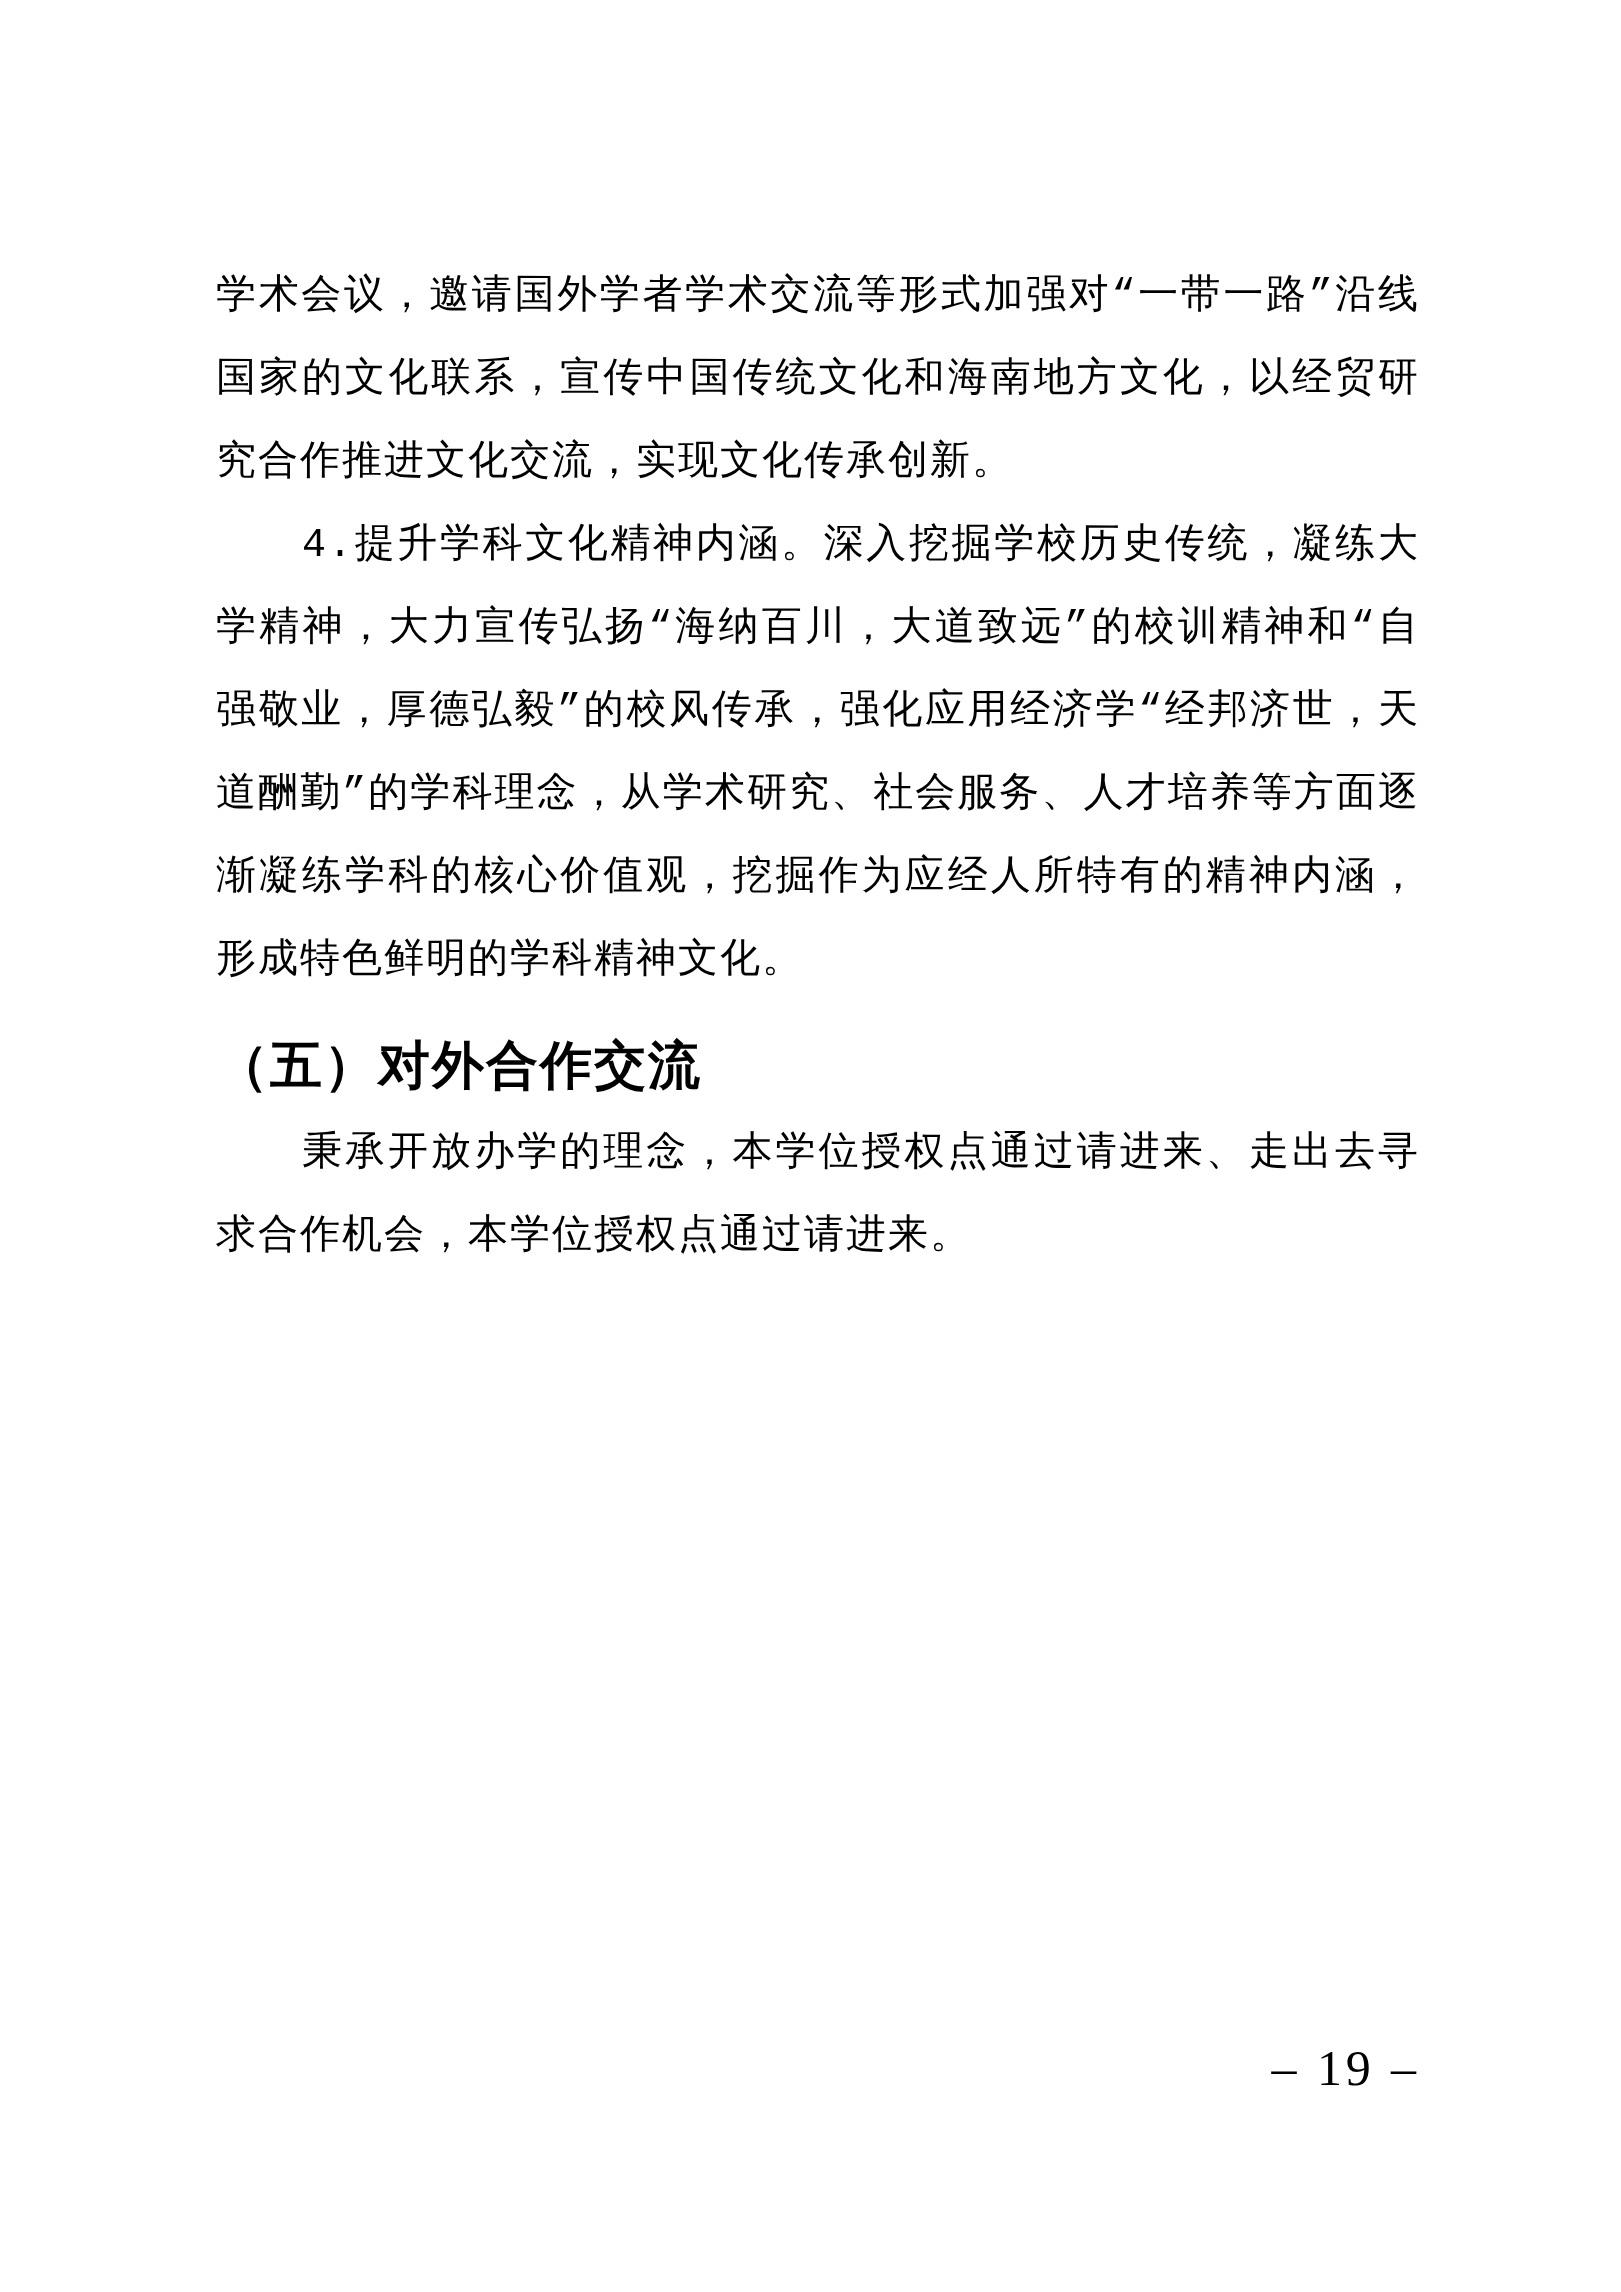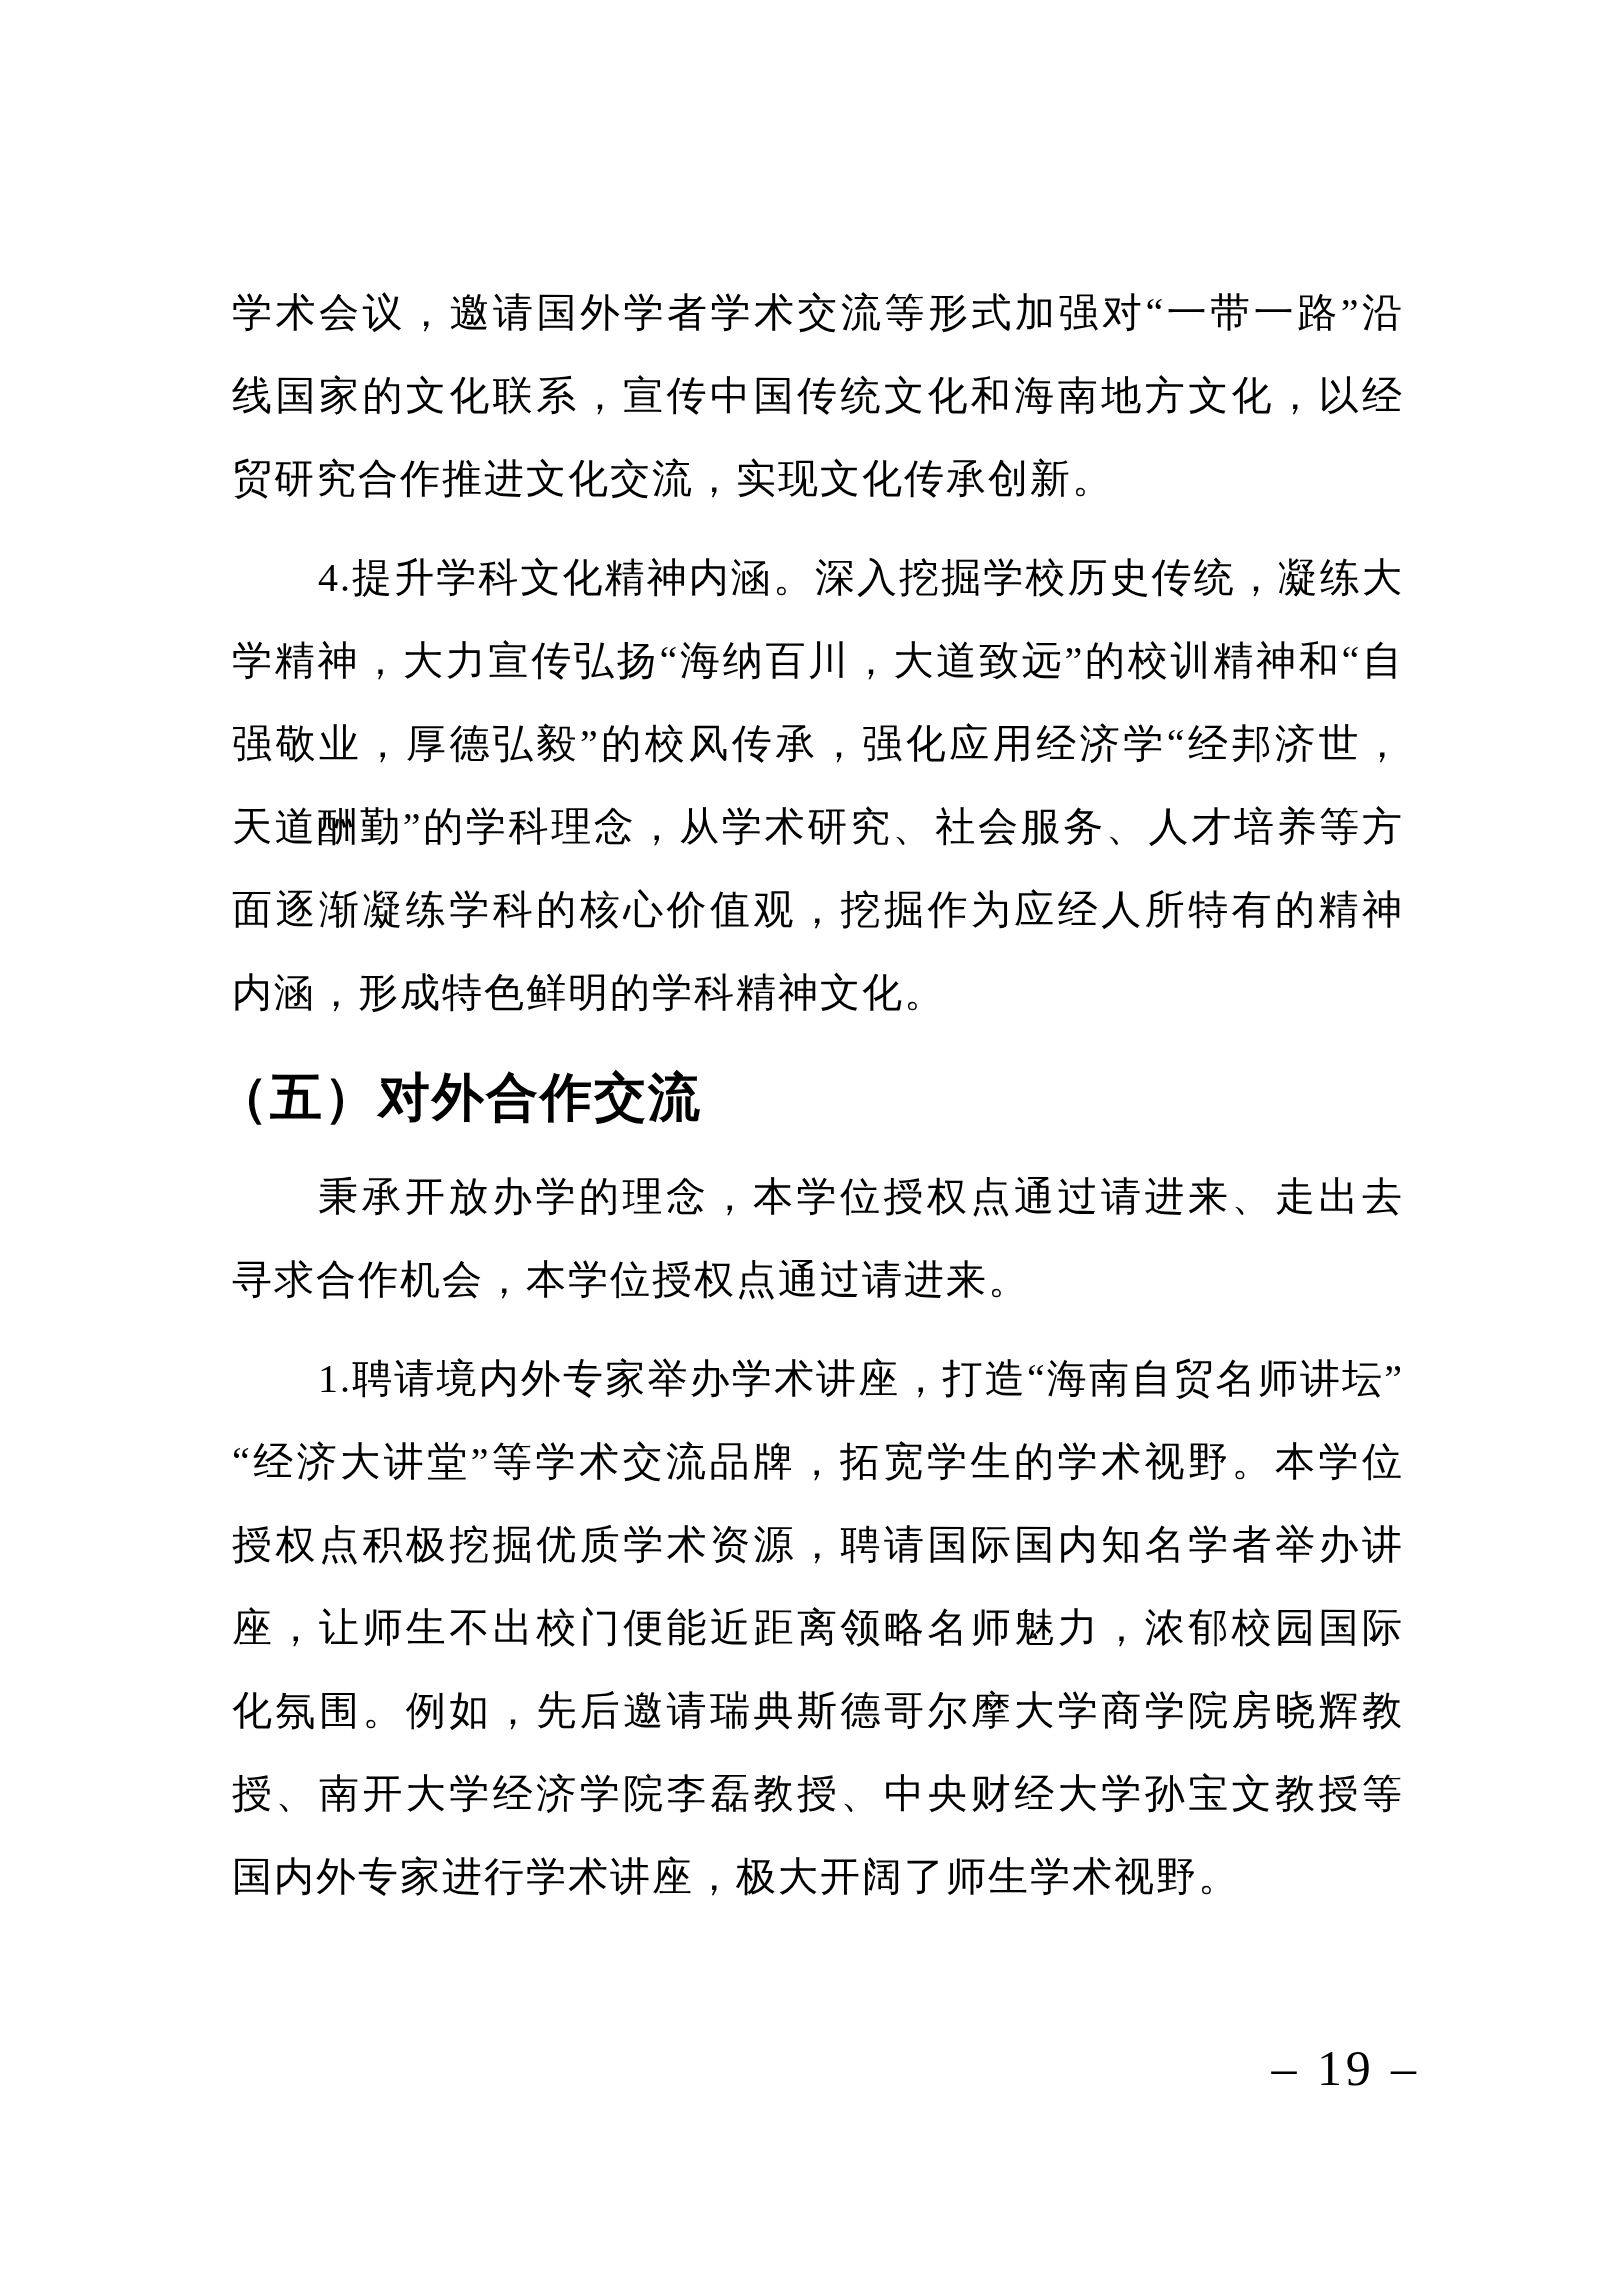--- a/index.html
+++ b/index.html
@@ -17,27 +17,28 @@
     color: #000000;
     overflow: hidden;
   }
   .content {
     position: absolute;
     left: 216px;
     top: 255px;
     width: 1204px;
   }
   .body-par {
-    margin: 16px;
+    margin: 0;
     font-size: 40px;
     line-height: 83px;
     text-align: justify;
     text-justify: inter-ideograph;
     letter-spacing: 2px;
     word-break: break-all;
+    font-family: Liberation Mono, monospace;
   }
   .body-par.indent {
     text-indent: 86px;
   }
   .section-heading {
     margin: 21.6px 0 5.9px 0;
     font-size: 52px;
     font-weight: bold;
     line-height: 83px;
     letter-spacing: 2px;
@@ -54,17 +55,16 @@
 </style>
 </head>
 <body>
 
 <div class="page">
   <div class="content">
     <p class="body-par">学术会议，邀请国外学者学术交流等形式加强对“一带一路”沿线国家的文化联系，宣传中国传统文化和海南地方文化，以经贸研究合作推进文化交流，实现文化传承创新。</p>
     <p class="body-par indent">4.提升学科文化精神内涵。深入挖掘学校历史传统，凝练大学精神，大力宣传弘扬“海纳百川，大道致远”的校训精神和“自强敬业，厚德弘毅”的校风传承，强化应用经济学“经邦济世，天道酬勤”的学科理念，从学术研究、社会服务、人才培养等方面逐渐凝练学科的核心价值观，挖掘作为应经人所特有的精神内涵，形成特色鲜明的学科精神文化。</p>
     <h2 class="section-heading">（五）对外合作交流</h2>
     <p class="body-par indent">秉承开放办学的理念，本学位授权点通过请进来、走出去寻求合作机会，本学位授权点通过请进来。</p>
-    <p class="body-par indent">1.聘请境内外专家举办学术讲座，打造“海南自贸名师讲坛”“经济大讲堂”等学术交流品牌，拓宽学生的学术视野。本学位授权点积极挖掘优质学术资源，聘请国际国内知名学者举办讲座，让师生不出校门便能近距离领略名师魅力，浓郁校园国际化氛围。例如，先后邀请瑞典斯德哥尔摩大学商学院房晓辉教授、南开大学经济学院李磊教授、中央财经大学孙宝文教授等国内外专家进行学术讲座，极大开阔了师生学术视野。</p>
   </div>
   <div class="page-number">– 19 –</div>
 </div>
 
 
 </body></html>

